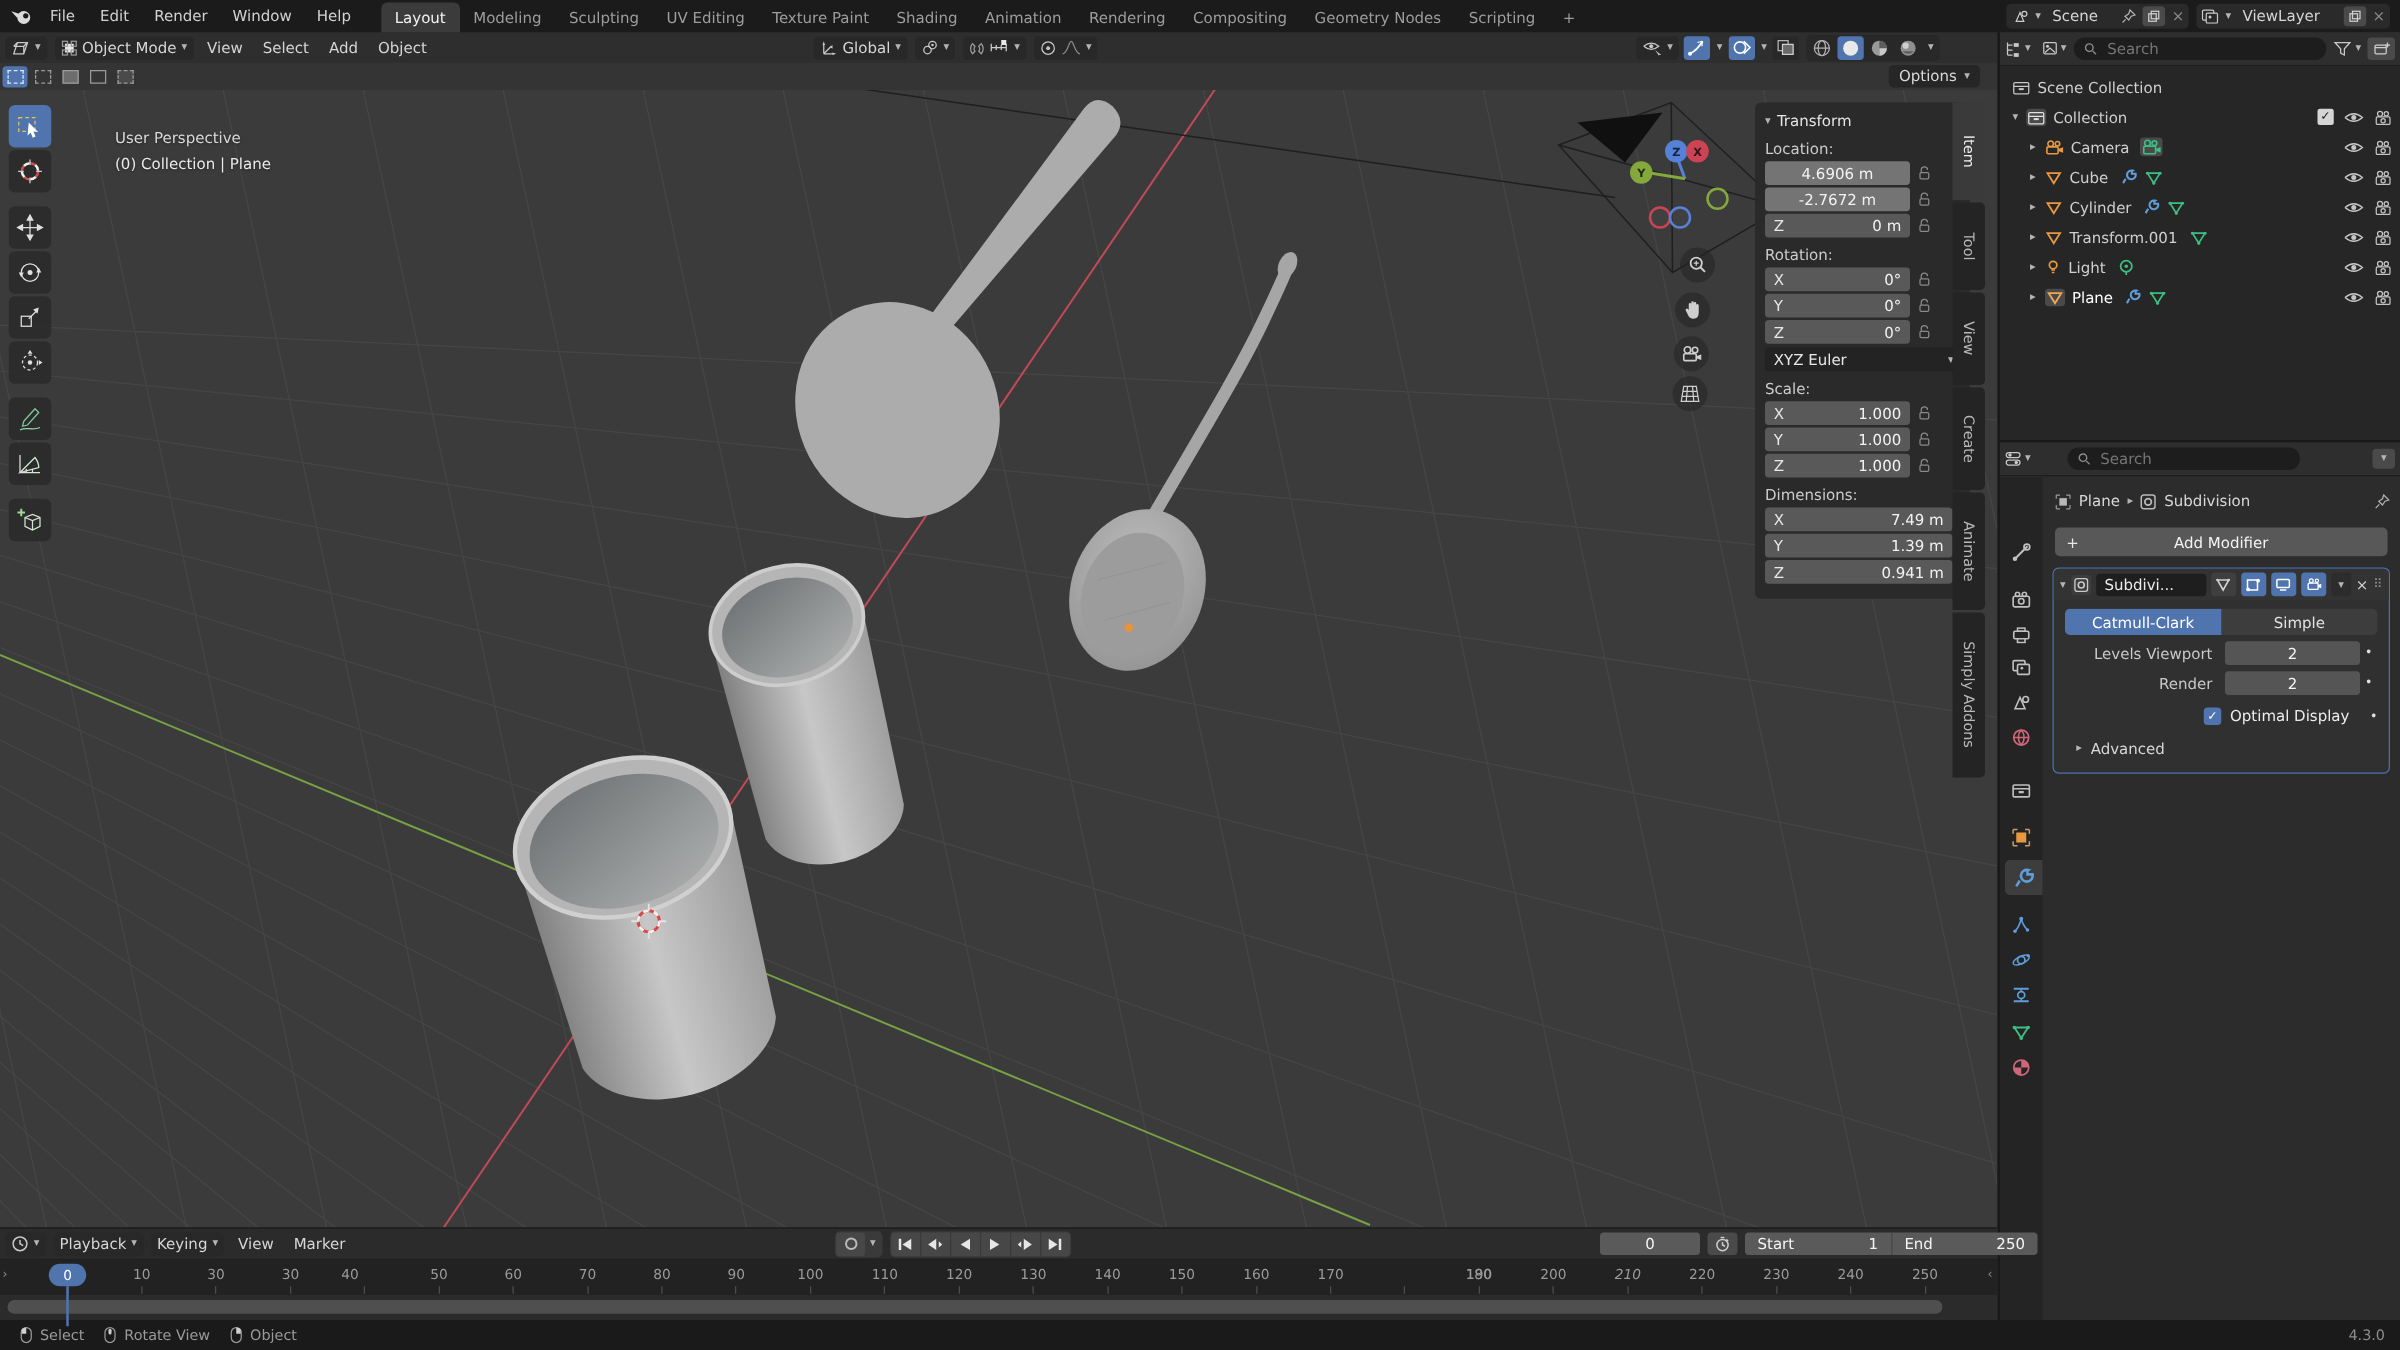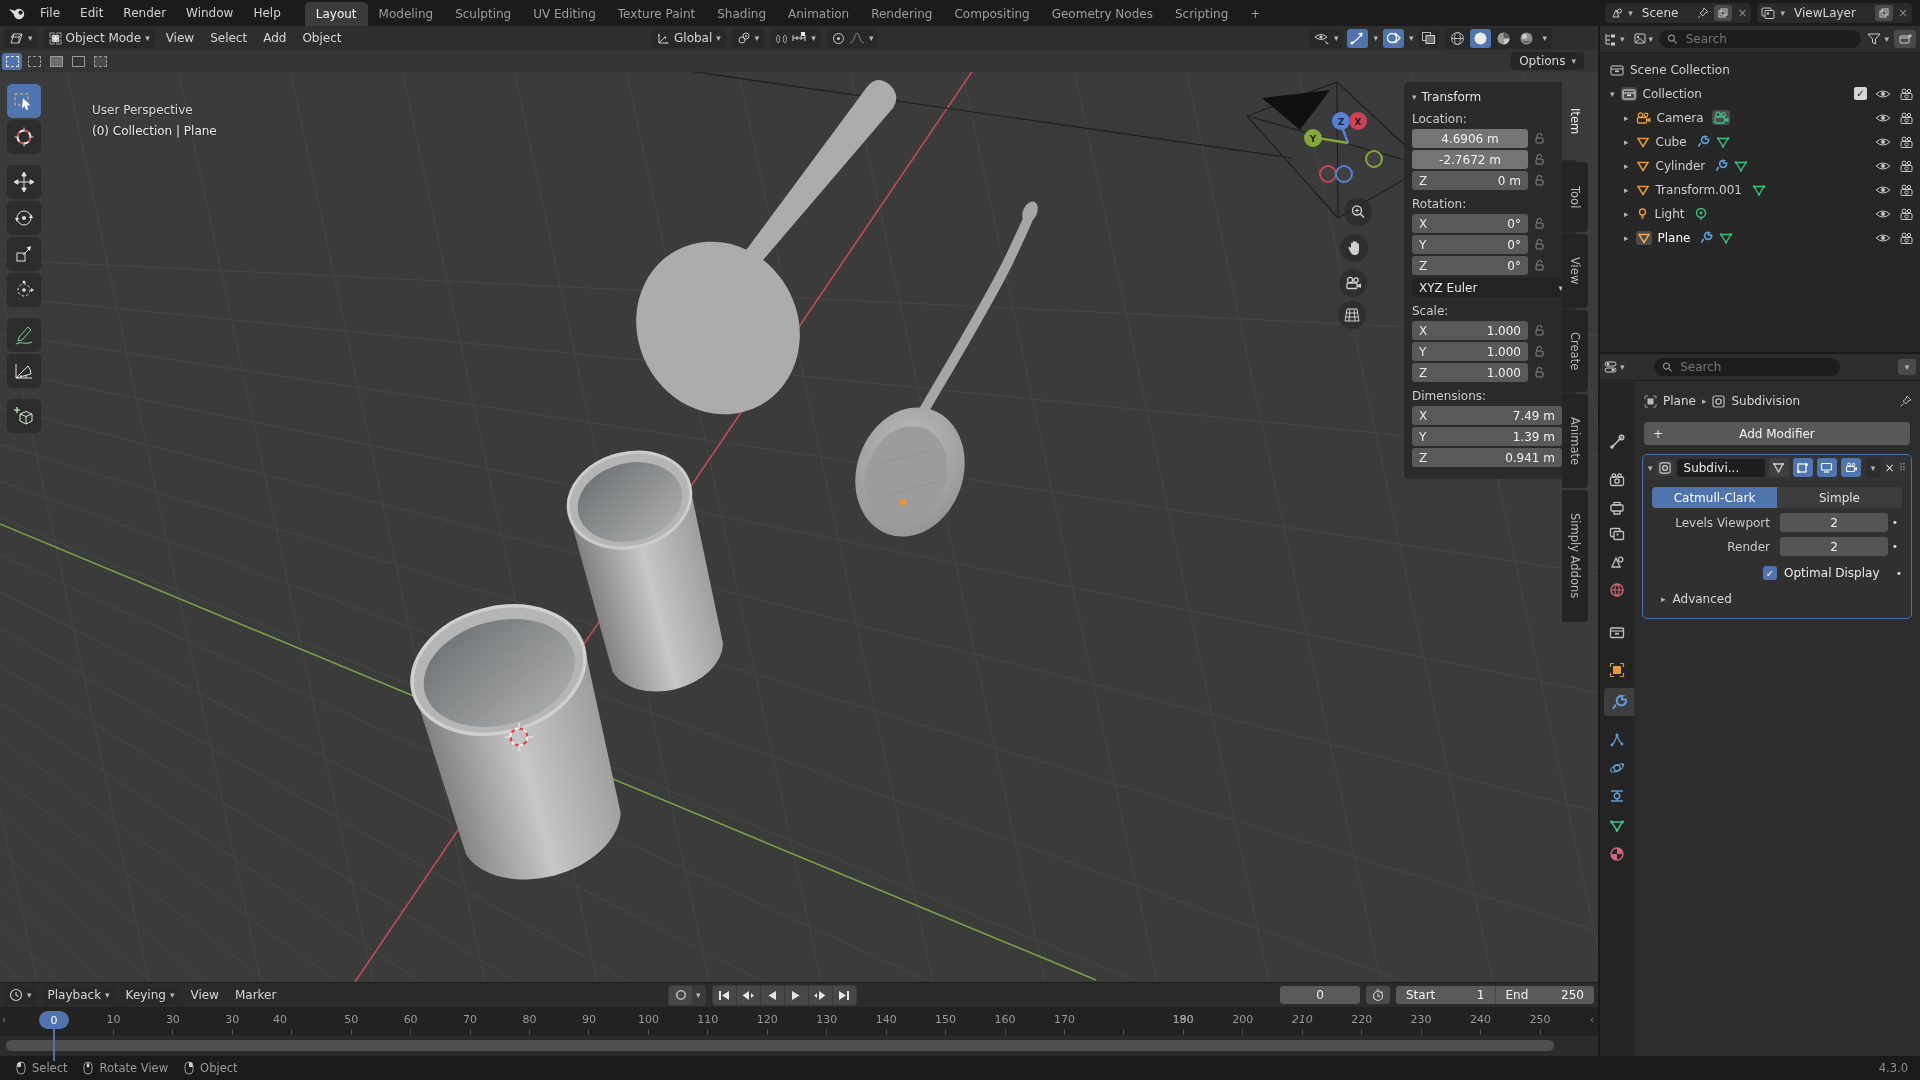--- a/index.html
+++ b/index.html
@@ -1261,21 +1261,21 @@
       </div>
 
       <div style="position:absolute;left:1280px;display:flex;align-items:center;gap:6px;">
         <span class="tl-field" style="width:80px;">0</span>
         <span class="mini-btn" style="width:24px;height:18px;">
             <svg width="12" height="13" viewBox="0 0 12 13">
               <circle cx="6" cy="7" r="4.5" fill="none" stroke="#cfcfcf" stroke-width="1.2"></circle>
               <path d="M6 4.5 L6 7 L8 8 M4.5 1 L7.5 1 M9 2.5 L10.5 4" stroke="#cfcfcf" stroke-width="1.2" fill="none"></path>
             </svg>
           </span>
-        <div class="tl-field" style="width:198px;display:flex;">
+        <div class="tl-field" style="width:234px;display:flex;">
           <span style="flex:1;display:flex;justify-content:space-between;padding:0 10px;">
             <span>Start</span>
               <span>1</span>
           </span>
           <span style="width:1px;background:#474747;height:18px;"></span>
           <span style="flex:1;display:flex;justify-content:space-between;padding:0 10px;">
             <span>End</span>
               <span>250</span>
           </span>
         </div>

